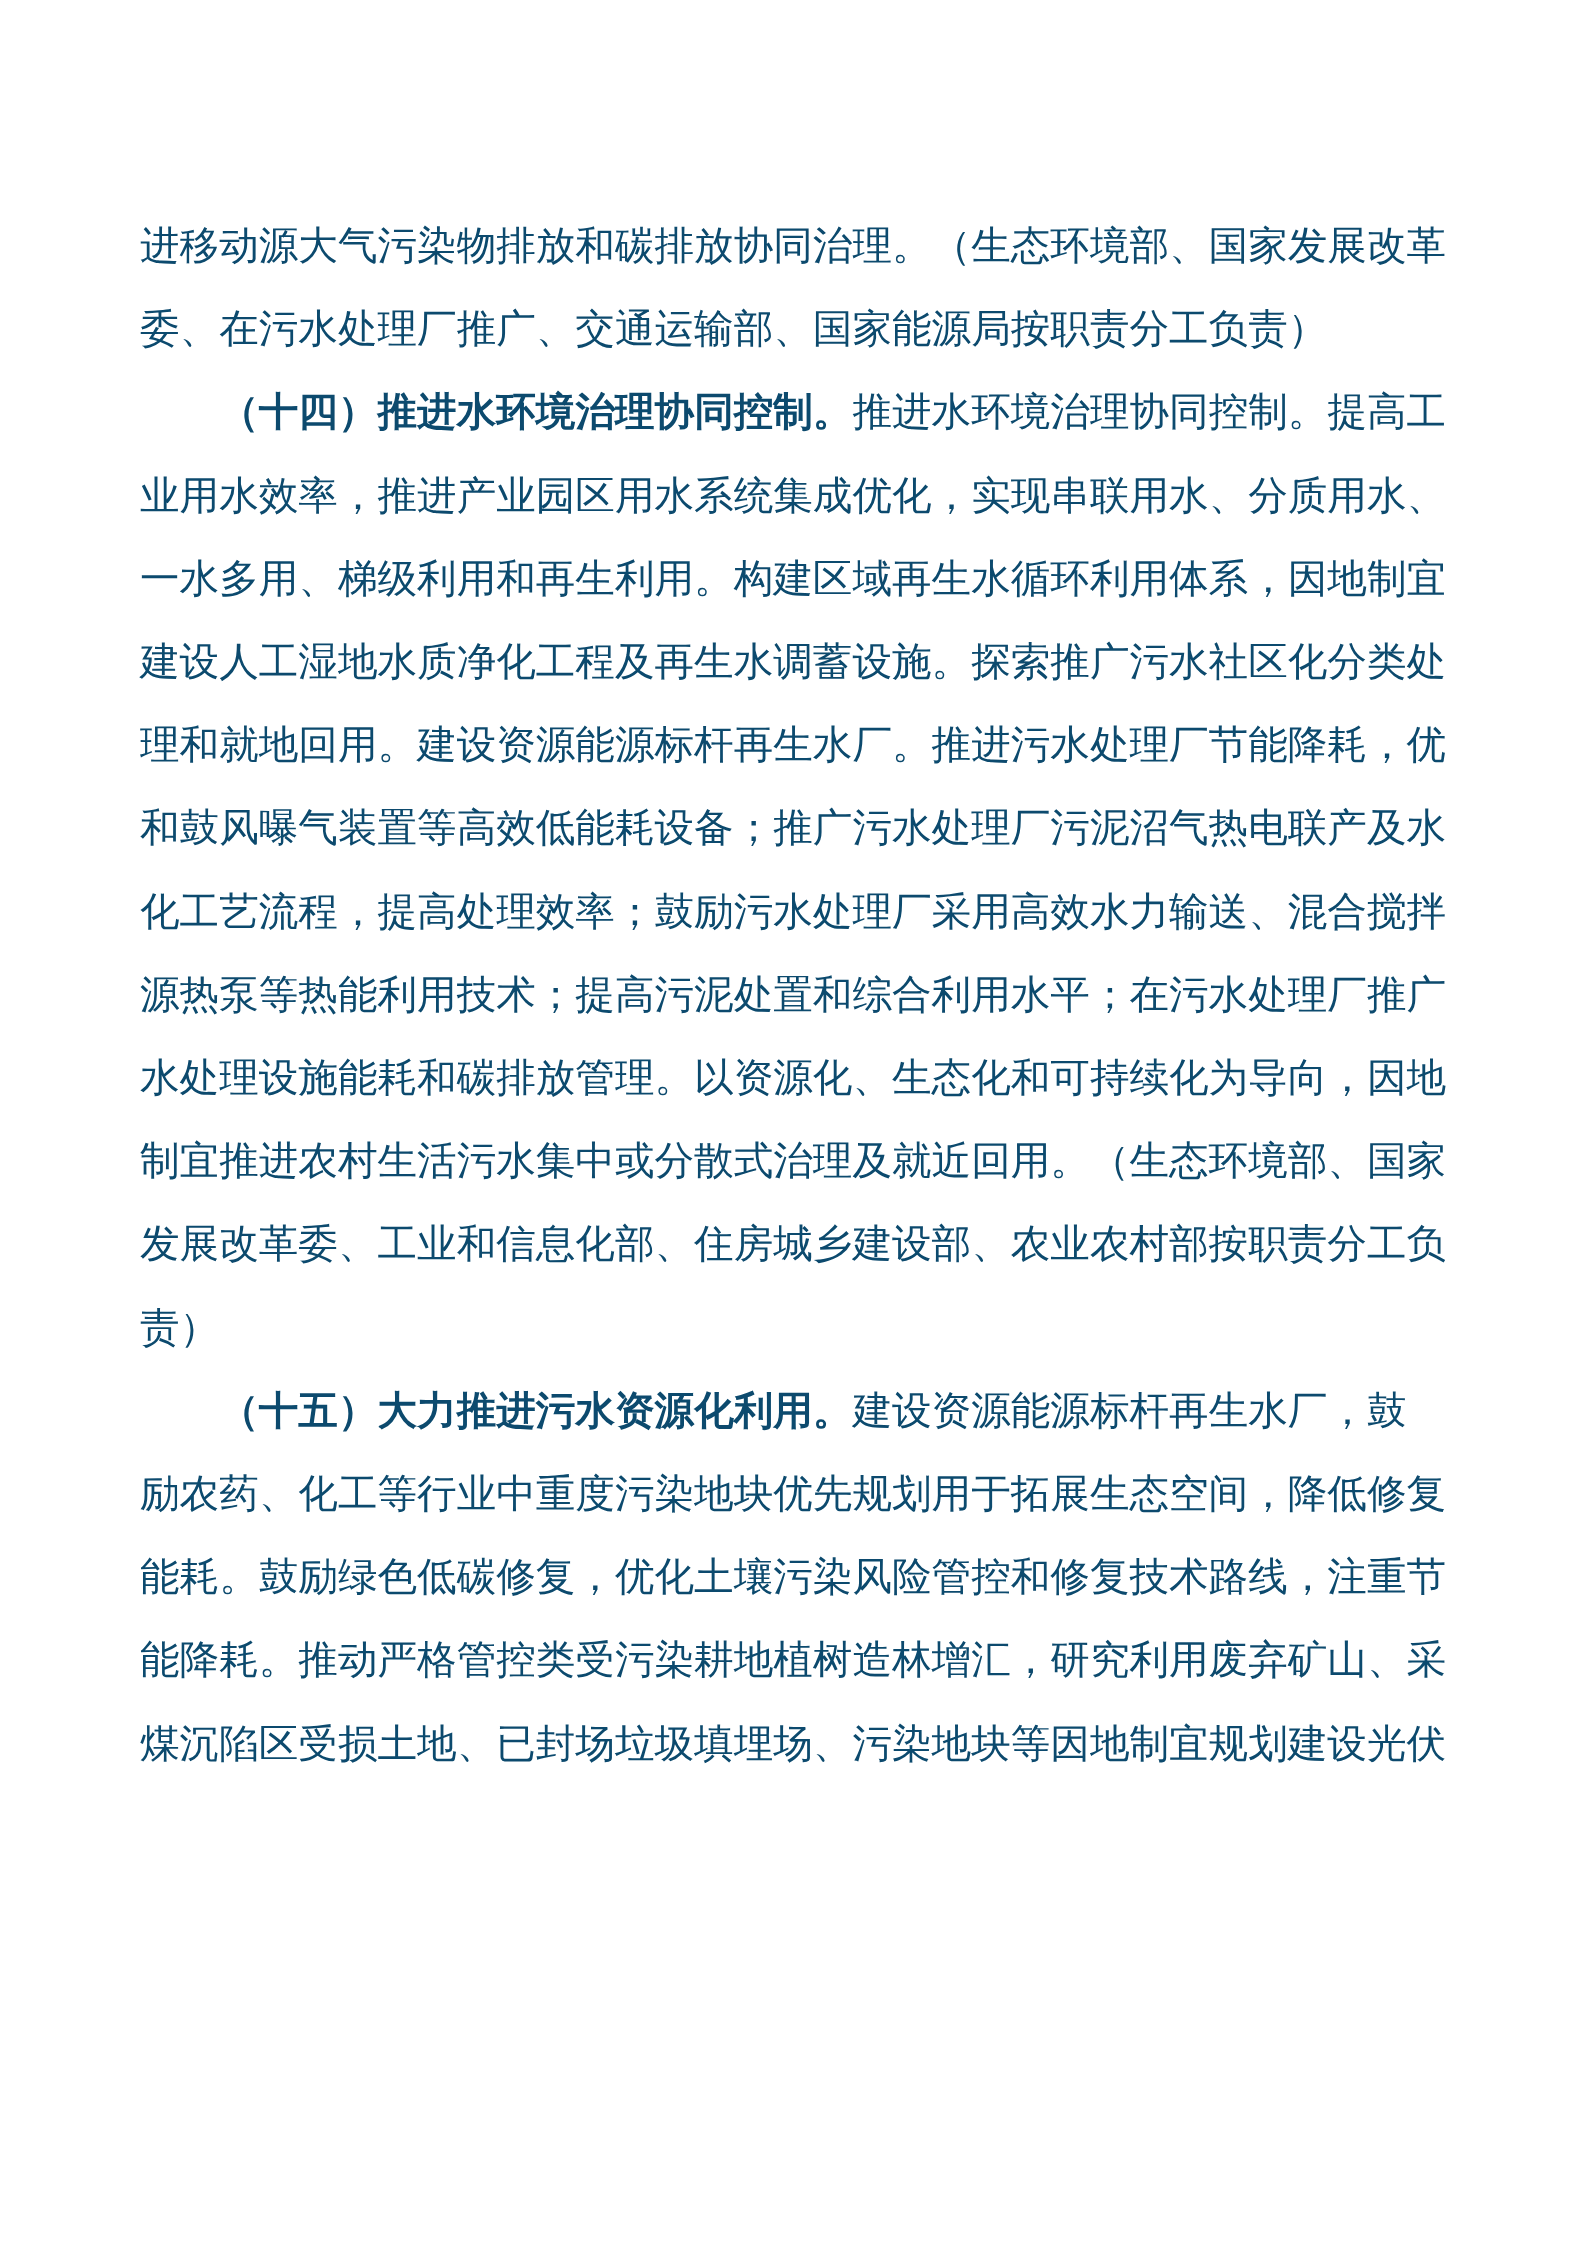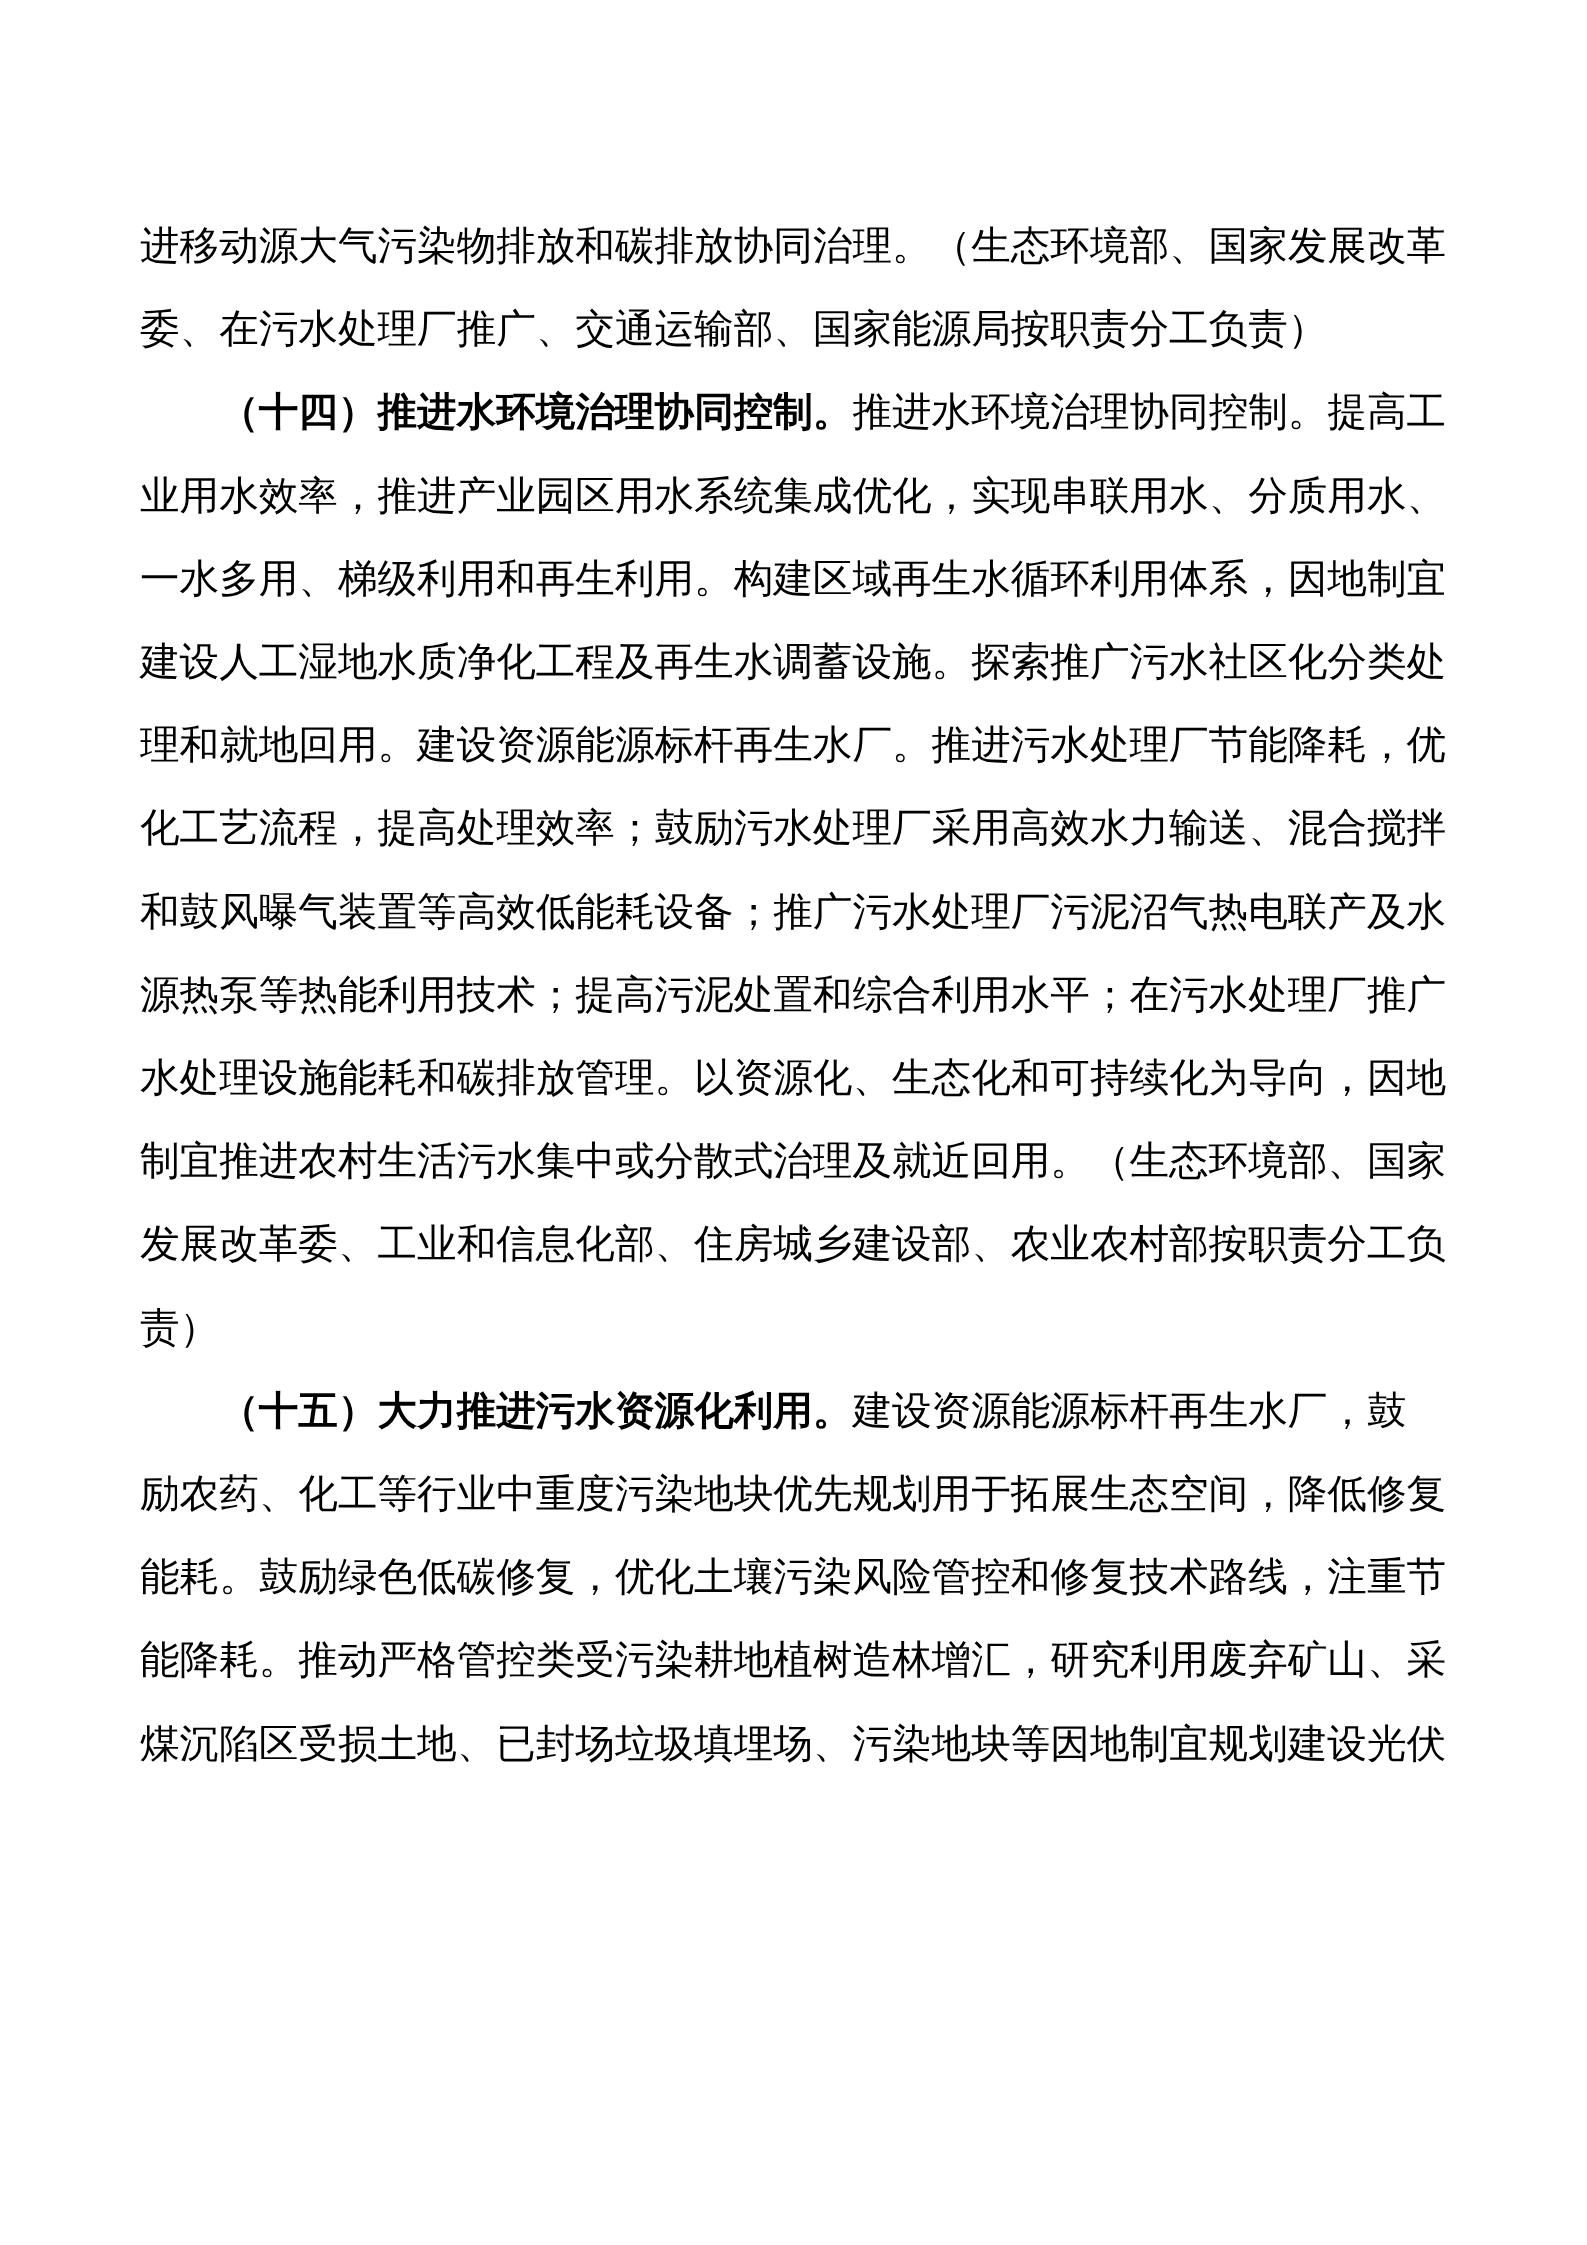--- a/index.html
+++ b/index.html
@@ -23,21 +23,21 @@
     position: absolute;
     left: 140px;
     top: 205px;
     width: 1310px;
     color: #000000;
   }
   .line {
     font-size: 39.6px;
     line-height: 83.2px;
     white-space: nowrap;
-    color: #000000;
+    color: #0c4a6e;
     font-weight: 500;
   }
   .line.indent {
     padding-left: 79.2px;
   }
   .bold {
     font-weight: 900;
     text-align: center;
   }
 </style>
@@ -48,22 +48,22 @@
   <div class="textblock">
 
     <div class="line"><span>进移动源大气污染物排放和碳排放协同治理。（生态环境部、国家发展改革</span></div>
     <div class="line"><span>委、在污水处理厂推广、交通运输部、国家能源局按职责分工负责）</span></div>
 
     <div class="line indent"><span class="bold">（十四）推进水环境治理协同控制。</span><span>推进水环境治理协同控制。提高工</span></div>
     <div class="line"><span>业用水效率，推进产业园区用水系统集成优化，实现串联用水、分质用水、</span></div>
     <div class="line"><span>一水多用、梯级利用和再生利用。构建区域再生水循环利用体系，因地制宜</span></div>
     <div class="line"><span>建设人工湿地水质净化工程及再生水调蓄设施。探索推广污水社区化分类处</span></div>
     <div class="line"><span>理和就地回用。建设资源能源标杆再生水厂。推进污水处理厂节能降耗，优</span></div>
+    <div class="line"><span>和鼓风曝气装置等高效低能耗设备；推广污水处理厂污泥沼气热电联产及水</span></div>
     <div class="line"><span>化工艺流程，提高处理效率；鼓励污水处理厂采用高效水力输送、混合搅拌</span></div>
-    <div class="line"><span>和鼓风曝气装置等高效低能耗设备；推广污水处理厂污泥沼气热电联产及水</span></div>
     <div class="line"><span>源热泵等热能利用技术；提高污泥处置和综合利用水平；在污水处理厂推广</span></div>
     <div class="line"><span>水处理设施能耗和碳排放管理。以资源化、生态化和可持续化为导向，因地</span></div>
     <div class="line"><span>制宜推进农村生活污水集中或分散式治理及就近回用。（生态环境部、国家</span></div>
     <div class="line"><span>发展改革委、工业和信息化部、住房城乡建设部、农业农村部按职责分工负</span></div>
     <div class="line"><span>责）</span></div>
 
     <div class="line indent"><span class="bold">（十五）大力推进污水资源化利用。</span><span>建设资源能源标杆再生水厂，鼓</span></div>
     <div class="line"><span>励农药、化工等行业中重度污染地块优先规划用于拓展生态空间，降低修复</span></div>
     <div class="line"><span>能耗。鼓励绿色低碳修复，优化土壤污染风险管控和修复技术路线，注重节</span></div>
     <div class="line"><span>能降耗。推动严格管控类受污染耕地植树造林增汇，研究利用废弃矿山、采</span></div>

